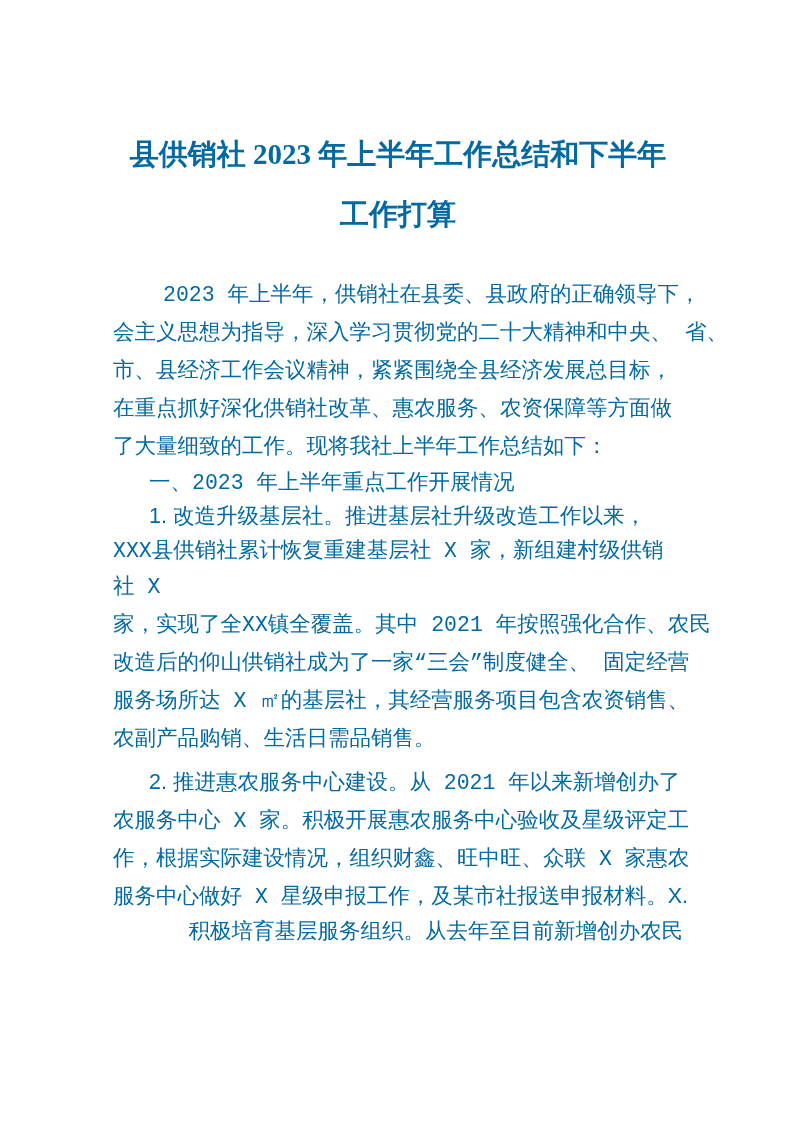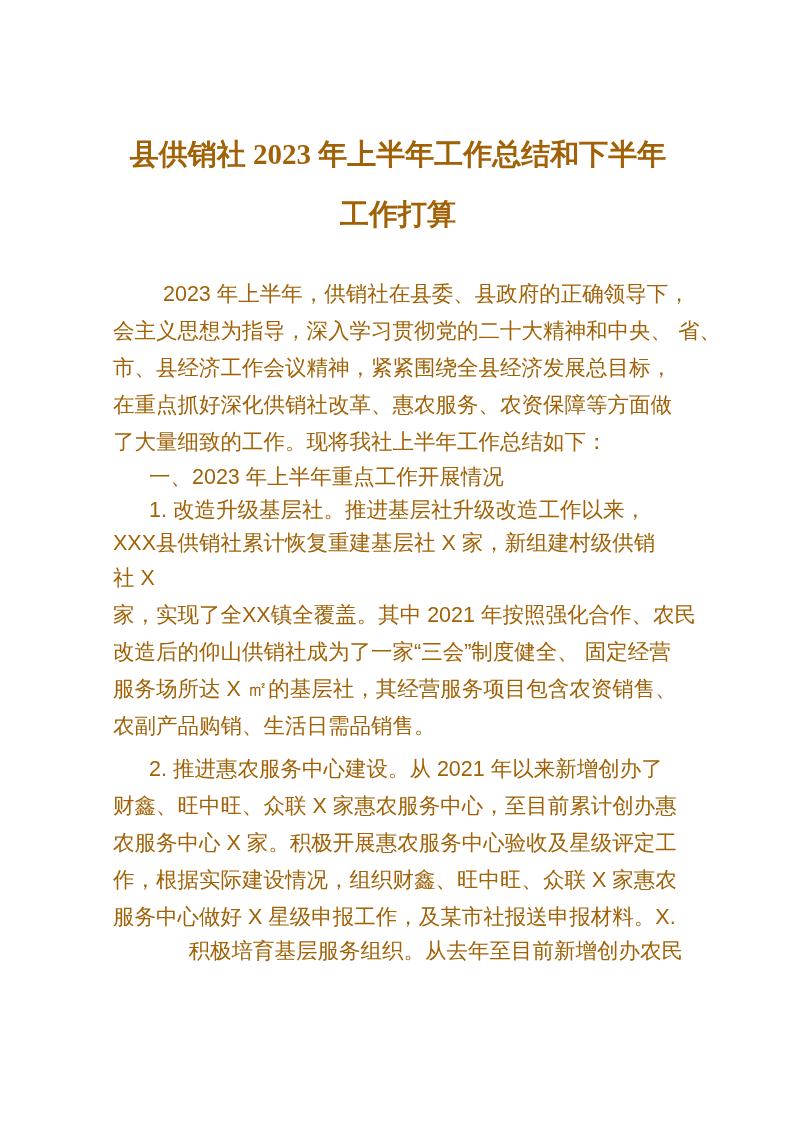--- a/index.html
+++ b/index.html
@@ -6,21 +6,21 @@
     margin: 0;
     padding: 0;
     background: #ffffff;
   }
   .page {
     position: relative;
     width: 794px;
     height: 1122px;
     background: #ffffff;
     overflow: hidden;
-    color: #a16207;
+    color: #0369a1;
     font-family: "Liberation Serif", "DejaVu Serif", serif;
   }
   .content {
     position: absolute;
     left: 113px;
     top: 124px;
     width: 570px;
   }
   .doc-title {
     font-size: 29px;
@@ -37,21 +37,21 @@
     line-height: 37px;
     white-space: nowrap;
     text-align: left;
   }
   .line.tight   { line-height: 33px; }
   .line.tight2  { line-height: 30px; }
   .line.indent  { text-indent: 36px; }
   .line.indent-lg { text-indent: 50px; }
   .line.gap-before { margin-top: 6px; }
   .line.center  { text-align: right; }
-  .run { font-family: Liberation Sans, sans-serif; }
+  .run { font-family: Liberation Mono, monospace; }
   .run.bold {
     font-weight: normal;
     font-family: "Liberation Sans", "DejaVu Sans", sans-serif;
   }
 </style>
 </head>
 <body>
 
 <div class="page">
   <div class="content">
@@ -67,20 +67,19 @@
         <div class="line"><span class="run">了大量细致的工作。现将我社上半年工作总结如下：</span></div>
         <div class="line indent tight"><span class="run">一、2023 年上半年重点工作开展情况</span></div>
         <div class="line indent tight"><span class="run bold">1. 改造升级基层社。</span><span class="run">推进基层社升级改造工作以来，</span></div>
         <div class="line tight"><span class="run">XXX县供销社累计恢复重建基层社 X 家，新组建村级供销</span></div>
         <div class="line"><span class="run">社 X</span></div>
         <div class="line"><span class="run">家，实现了全XX镇全覆盖。其中 2021 年按照强化合作、农民</span></div>
         <div class="line"><span class="run">改造后的仰山供销社成为了一家“三会”制度健全、 固定经营</span></div>
         <div class="line"><span class="run">服务场所达 X ㎡的基层社，其经营服务项目包含农资销售、</span></div>
         <div class="line"><span class="run">农副产品购销、生活日需品销售。</span></div>
         <div class="line indent gap-before"><span class="run bold">2. 推进惠农服务中心建设。</span><span class="run">从 2021 年以来新增创办了</span></div>
-        <div class="line"><span class="run">财鑫、旺中旺、众联 X 家惠农服务中心，至目前累计创办惠</span></div>
         <div class="line"><span class="run">农服务中心 X 家。积极开展惠农服务中心验收及星级评定工</span></div>
         <div class="line"><span class="run">作，根据实际建设情况，组织财鑫、旺中旺、众联 X 家惠农</span></div>
         <div class="line"><span class="run">服务中心做好 X 星级申报工作，及某市社报送申报材料。</span><span class="run bold">X.</span></div>
         <div class="line center tight2"><span class="run bold">积极培育基层服务组织。</span><span class="run">从去年至目前新增创办农民</span></div>
       </div>
   </div>
 </div>
 
 </body></html>

